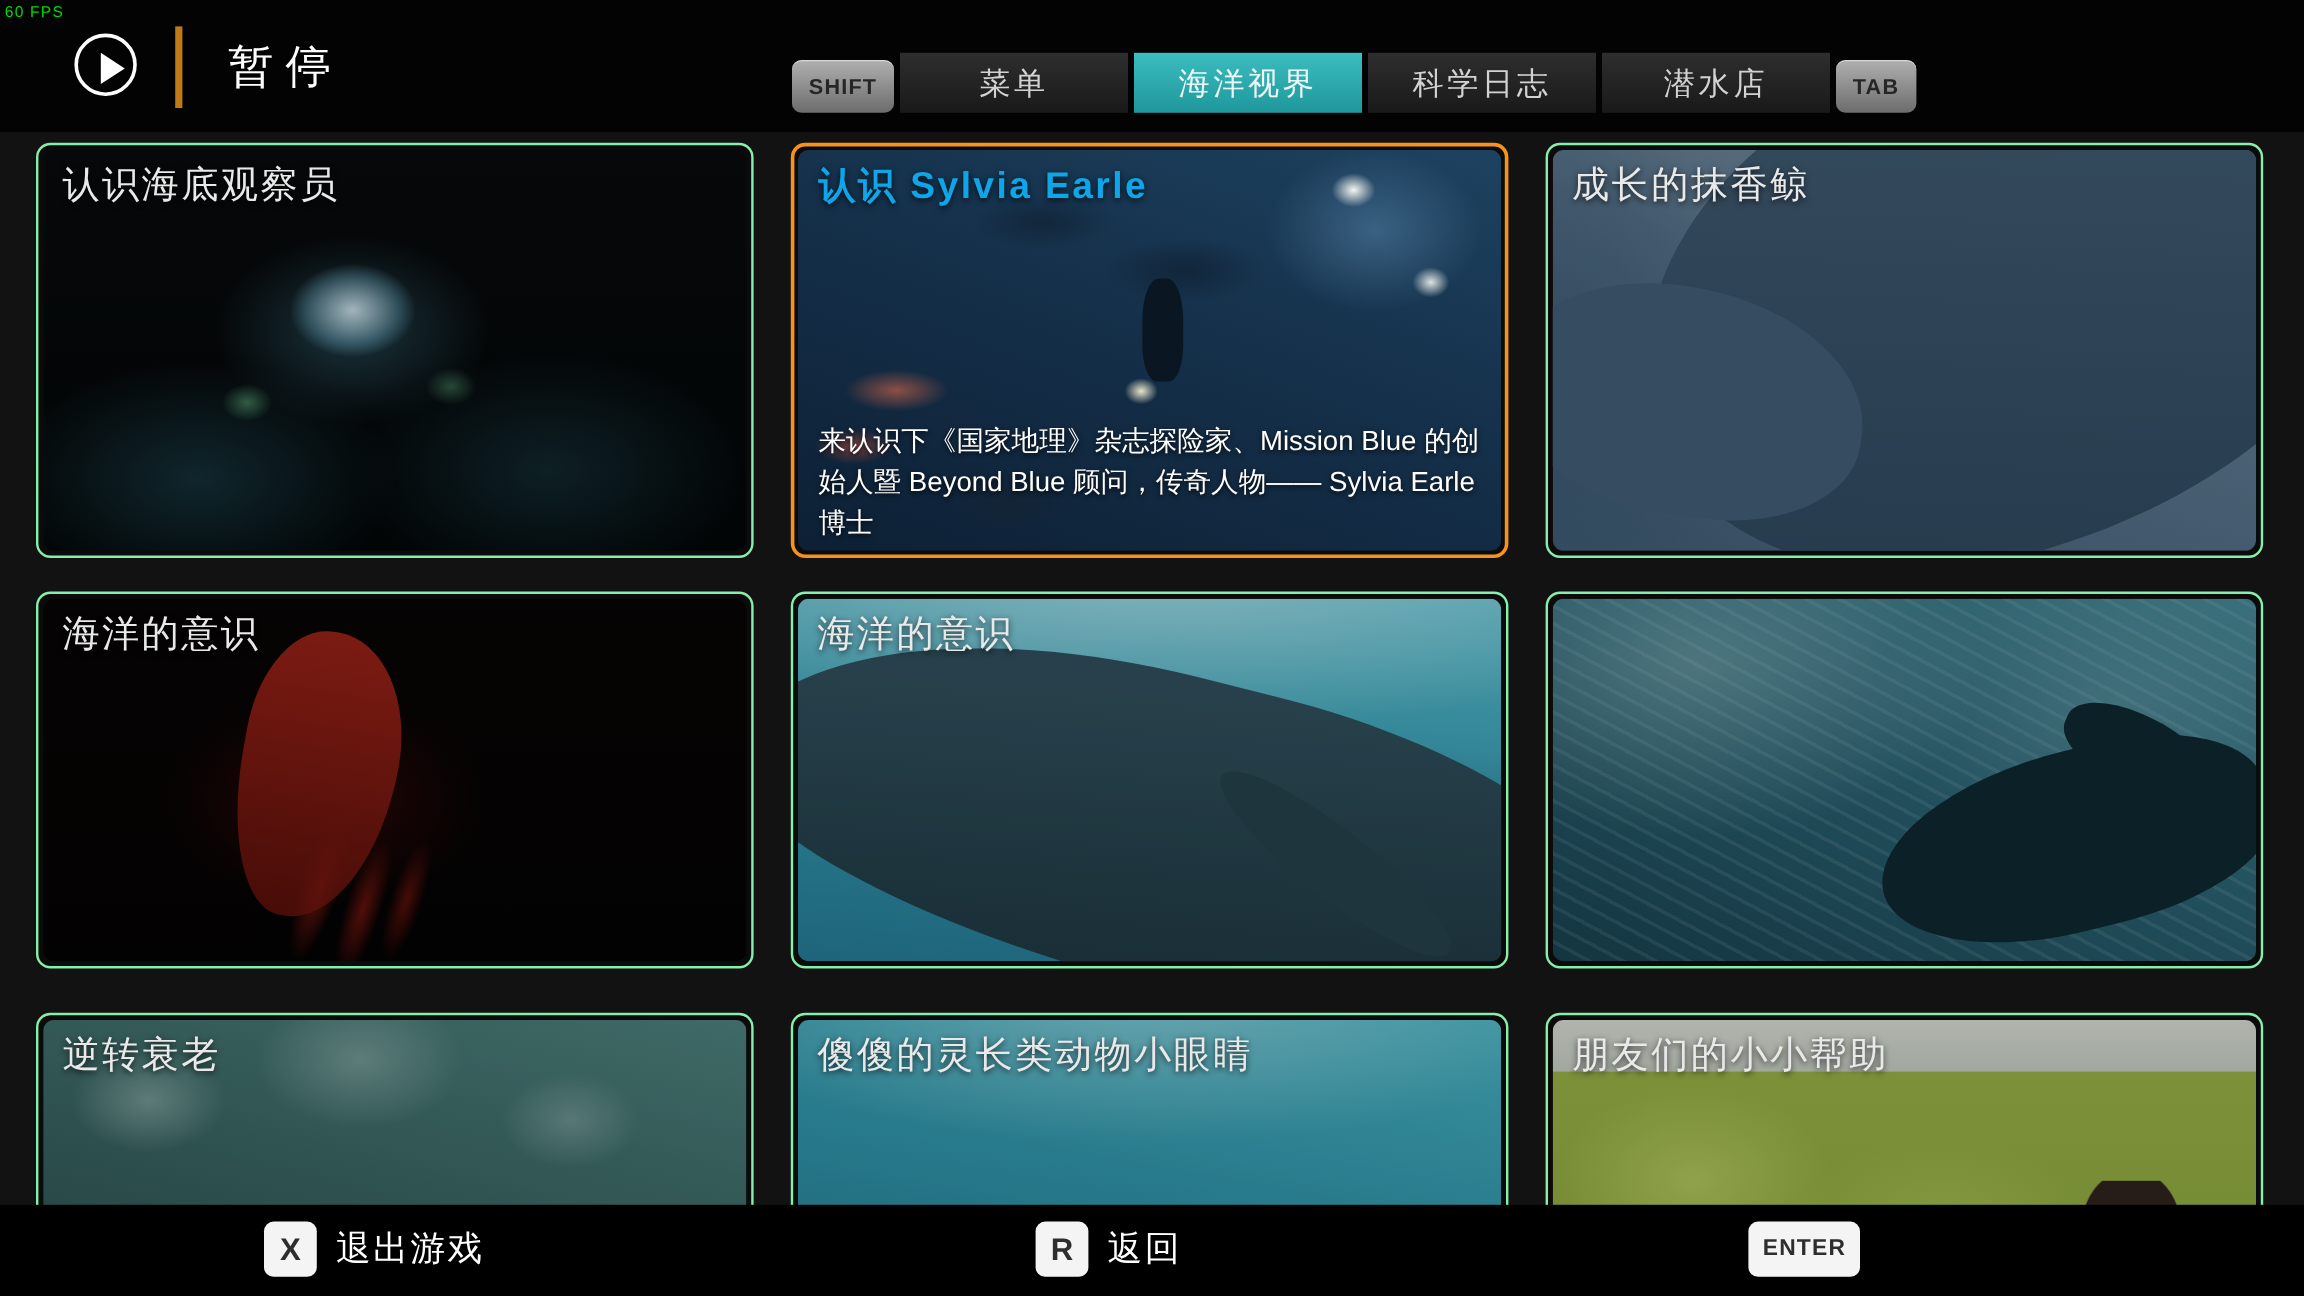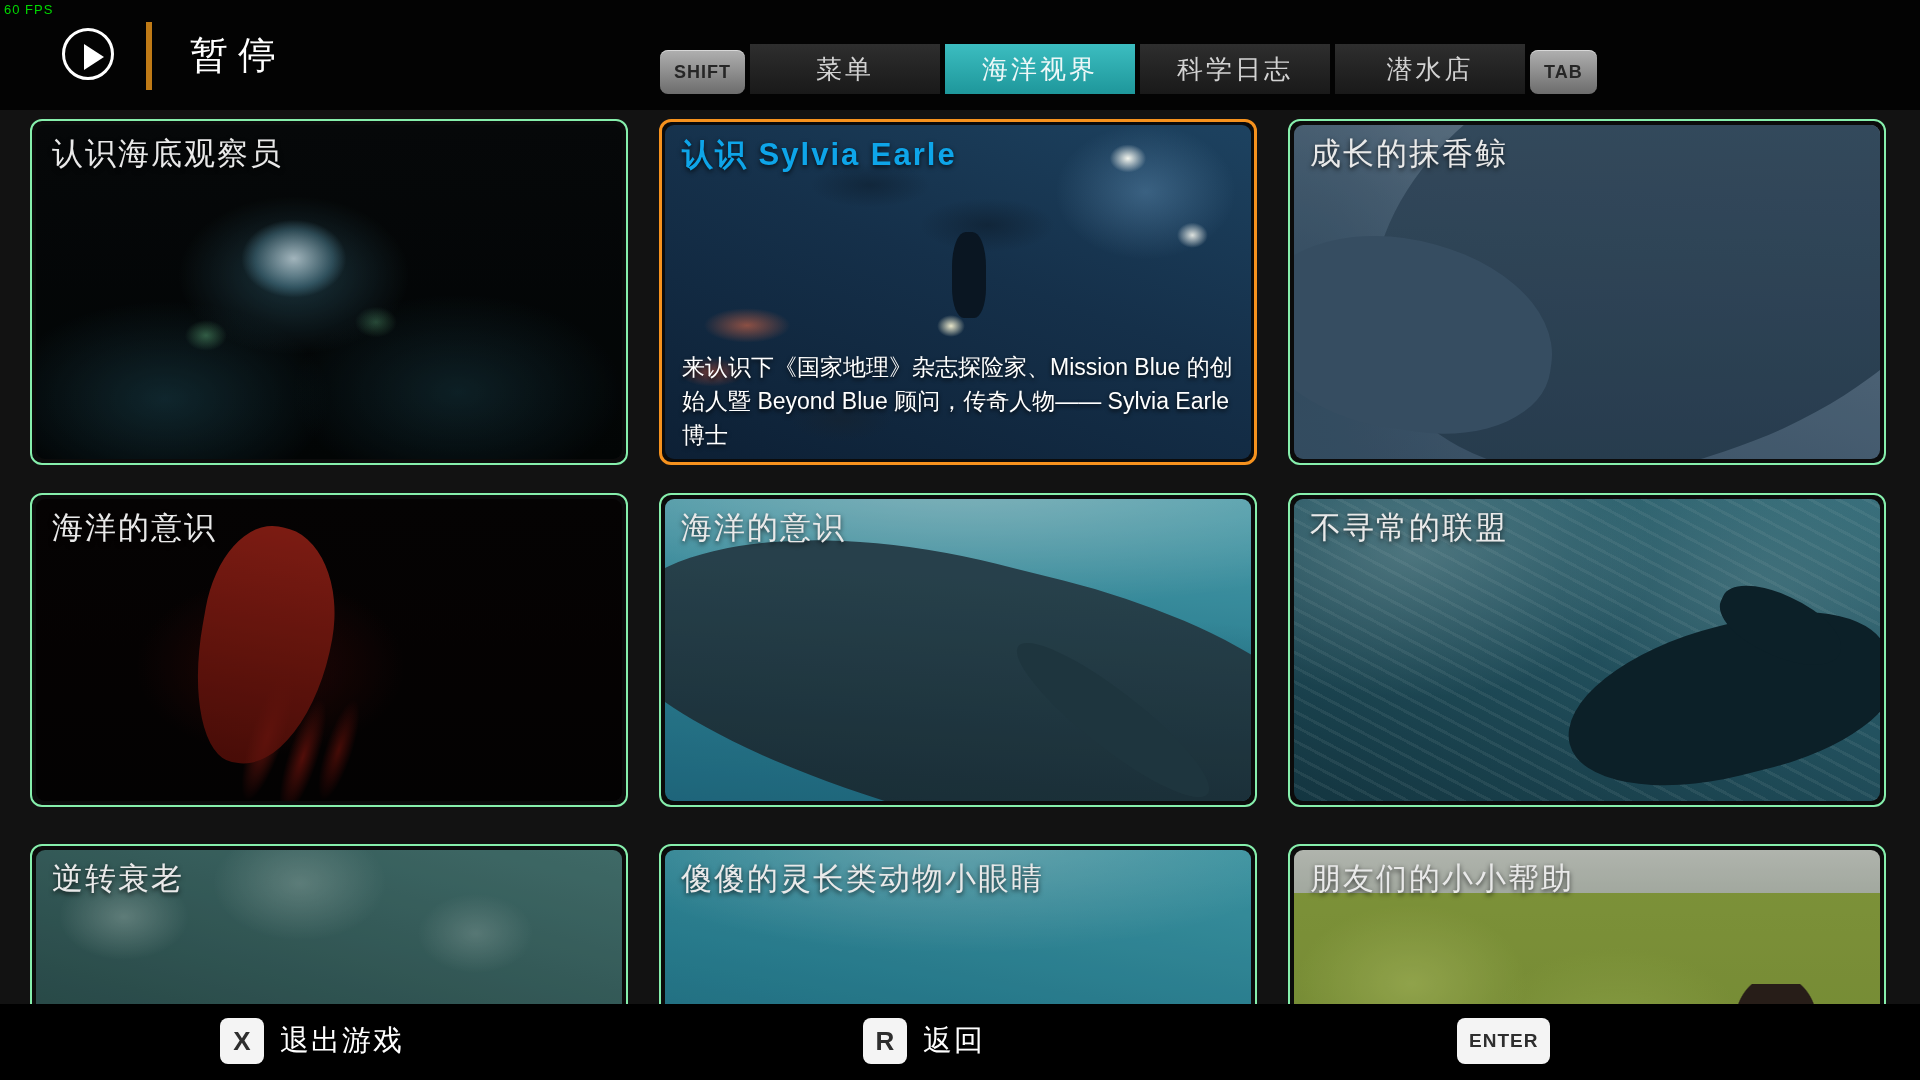--- a/index.html
+++ b/index.html
@@ -188,21 +188,20 @@
       <div class="card">
         <div class="art art4"></div>
         <div class="card-title">海洋的意识</div>
       </div>
       <div class="card">
         <div class="art art5"></div>
         <div class="card-title">海洋的意识</div>
       </div>
       <div class="card">
         <div class="art art6"></div>
-        <div class="card-title">不寻常的联盟</div>
       </div>
     </div>
     <div class="row row3">
       <div class="card">
         <div class="art art7"></div>
         <div class="card-title">逆转衰老</div>
       </div>
       <div class="card">
         <div class="art art8"></div>
         <div class="card-title">傻傻的灵长类动物小眼睛</div>

